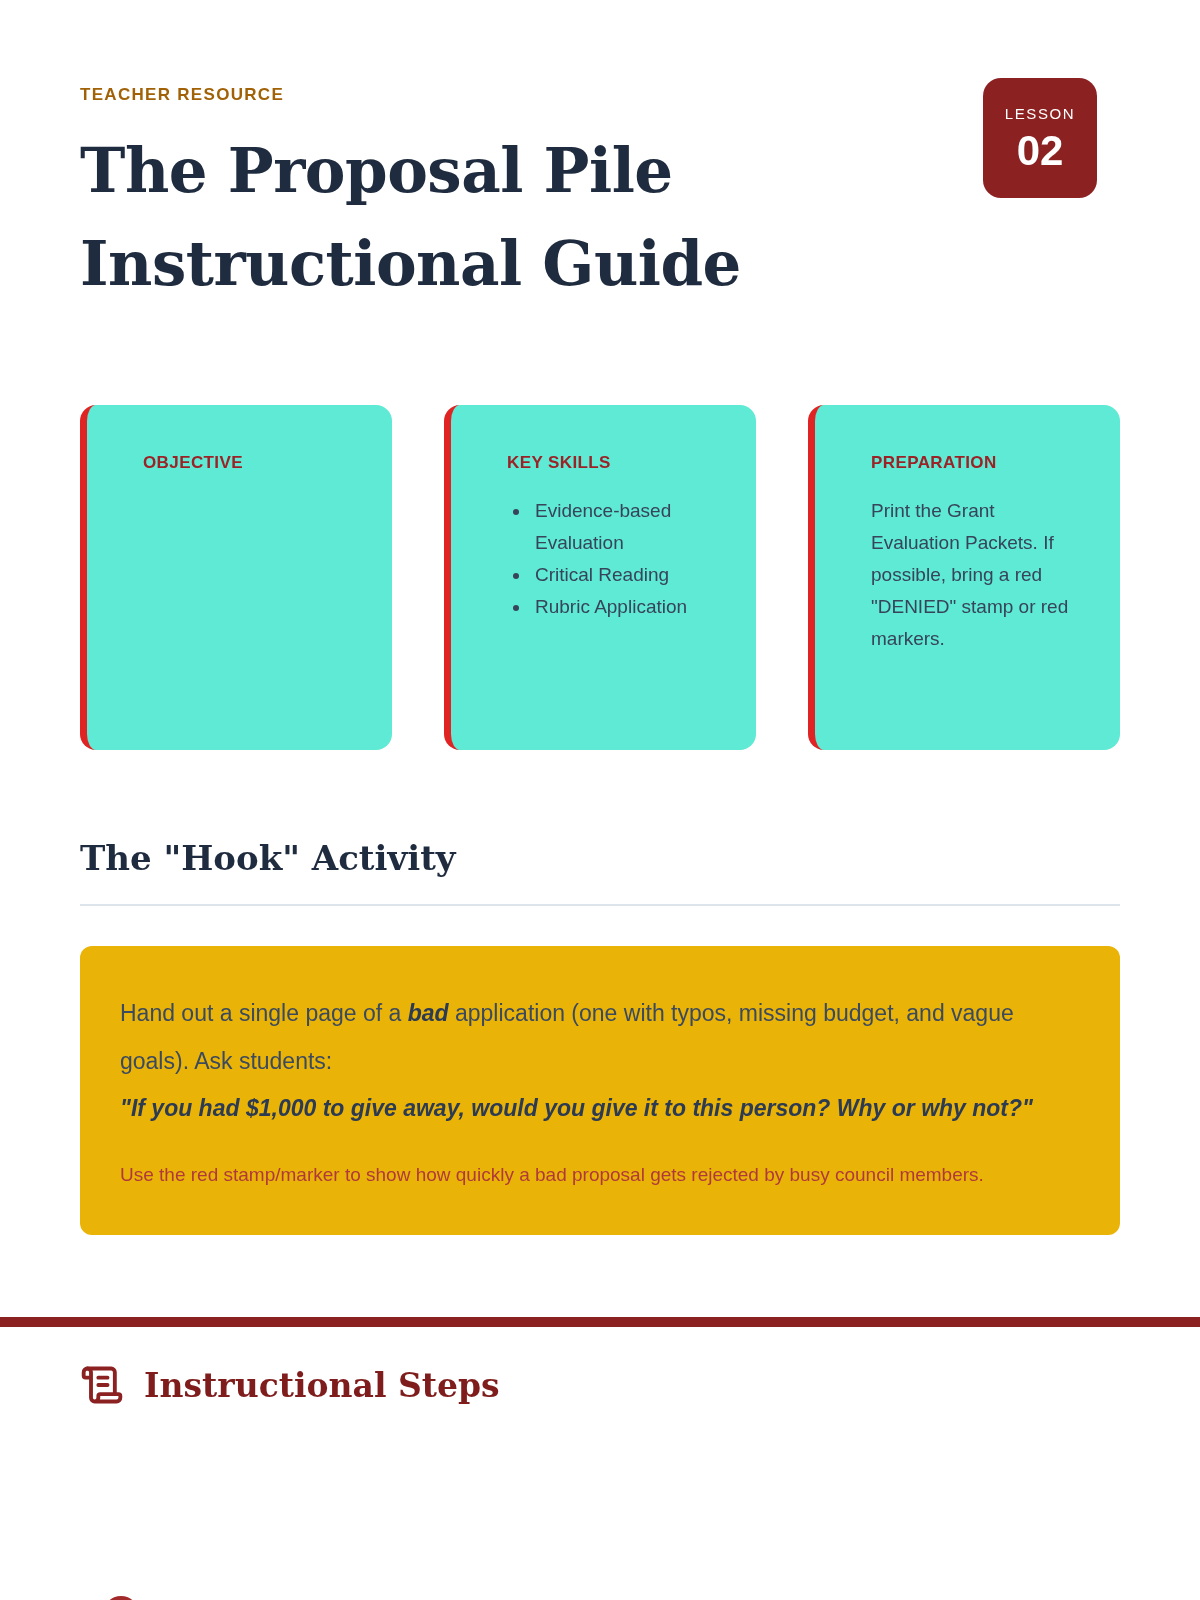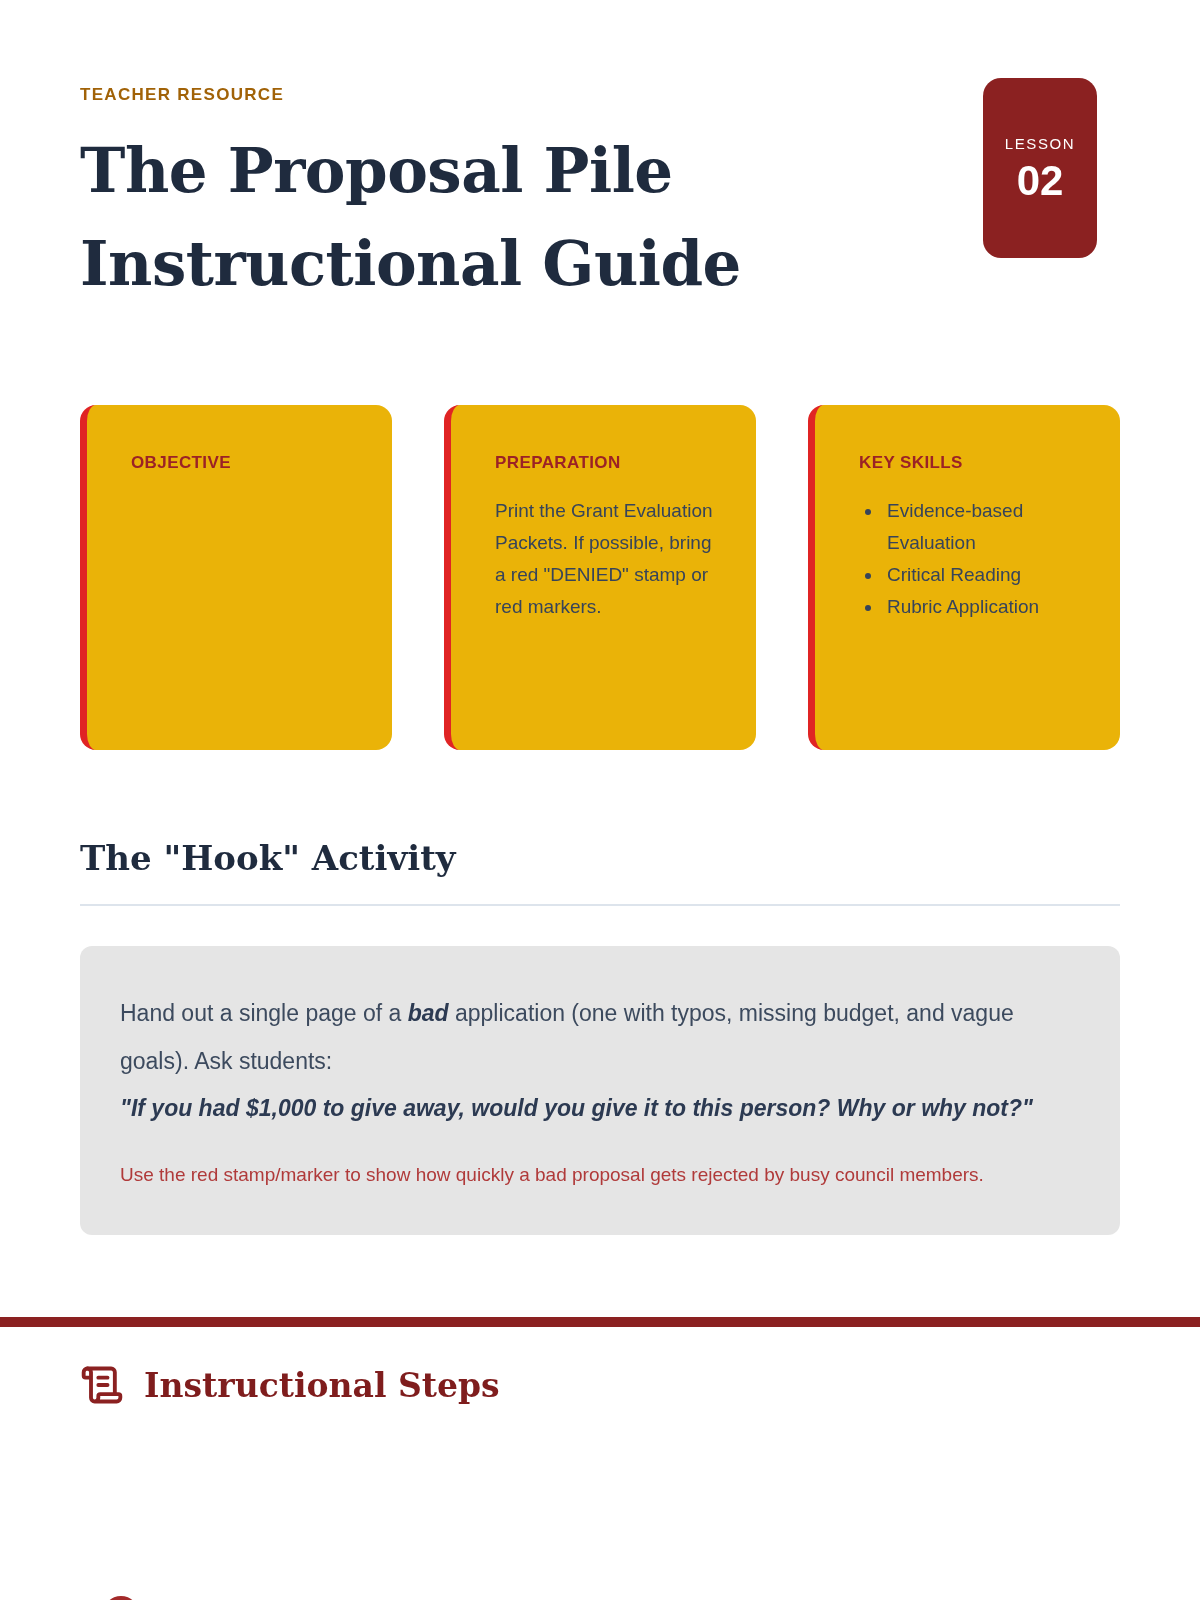--- a/index.html
+++ b/index.html
@@ -29,21 +29,21 @@
     font-size: 61px;
     line-height: 1.52;
     color: #1f2b3e;
     letter-spacing: -0.5px;
   }
   .lesson-badge {
     position: absolute;
     top: 78px;
     right: 103px;
     width: 114px;
-    height: 180px;
+    height: 120px;
     background: #8b2121;
     color: #ffffff;
     border-radius: 18px;
     display: flex;
     flex-direction: column;
     align-items: center;
     justify-content: center;
     gap: 8px;
   }
   .lesson-label { font-size: 15px; letter-spacing: 1.6px; font-weight: 400; }
@@ -51,24 +51,24 @@
 
   
   .cards {
     display: grid;
     grid-template-columns: repeat(3, 1fr);
     gap: 52px;
     padding: 0 80px;
     margin-top: 95px;
   }
   .card {
-    background: #eab308;
+    background: #5eead4;
     border-left: 7px solid #e02424;
     border-radius: 16px;
-    padding: 48px 34px 40px 44px;
+    padding: 48px 34px 40px 56px;
     min-height: 345px;
   }
   .card-heading {
     margin: 0 0 22px 0;
     color: #9b2226;
     font-size: 17px;
     font-weight: 700;
     letter-spacing: 0.4px;
   }
   .card-body {
@@ -92,21 +92,21 @@
     margin: 0;
     font-family: "DejaVu Serif", "Liberation Serif", serif;
     font-weight: 700;
     font-size: 34px;
     color: #1f2b3e;
     padding-bottom: 26px;
     border-bottom: 2px solid #dde4ec;
   }
   .hook-box {
     margin-top: 40px;
-    background: #e5e5e5;
+    background: #eab308;
     border-radius: 12px;
     padding: 44px 40px 46px 40px;
   }
   .hook-intro {
     margin: 0;
     font-size: 23px;
     line-height: 2.05;
     color: #3c4a5e;
   }
   .hook-intro .emph { font-weight: 700; font-style: italic; color: #2c3a52; }
@@ -164,30 +164,30 @@
     <span class="lesson-label">LESSON</span>
     <span class="lesson-number">02</span>
   </div>
 </header>
 
 <section class="cards">
   <div class="card">
     <h3 class="card-heading">OBJECTIVE</h3>
   </div>
   <div class="card">
-    <h3 class="card-heading">PREPARATION</h3>
-    <p class="card-body">Print the Grant Evaluation Packets. If possible, bring a red "DENIED" stamp or red markers.</p>
-  </div>
-  <div class="card">
     <h3 class="card-heading">KEY SKILLS</h3>
     <ul class="card-list">
       <li>Evidence-based Evaluation</li>
       <li>Critical Reading</li>
       <li>Rubric Application</li>
     </ul>
+  </div>
+  <div class="card">
+    <h3 class="card-heading">PREPARATION</h3>
+    <p class="card-body">Print the Grant Evaluation Packets. If possible, bring a red "DENIED" stamp or red markers.</p>
   </div>
 </section>
 
 <section class="hook-section">
   <h2 class="hook-heading">The "Hook" Activity</h2>
   <div class="hook-box">
     <p class="hook-intro"><span>Hand out a single page of a </span><span class="emph">bad</span><span> application (one with typos, missing budget, and vague goals). Ask students:</span></p>
     <p class="hook-question">"If you had $1,000 to give away, would you give it to this person? Why or why not?"</p>
     <p class="hook-note">Use the red stamp/marker to show how quickly a bad proposal gets rejected by busy council members.</p>
   </div>

